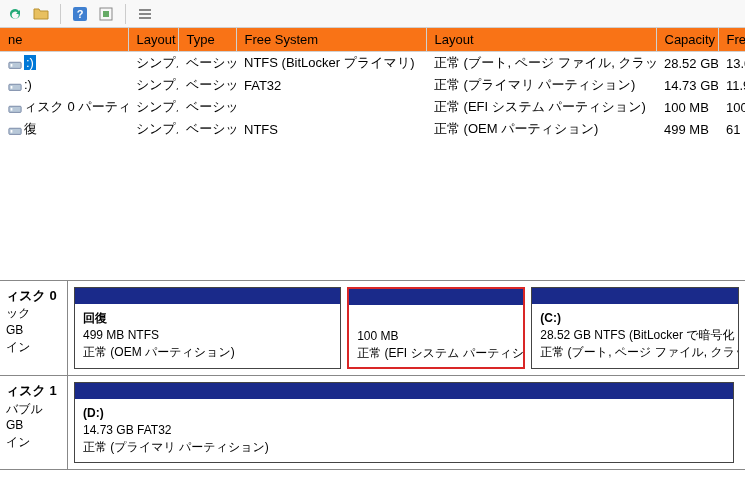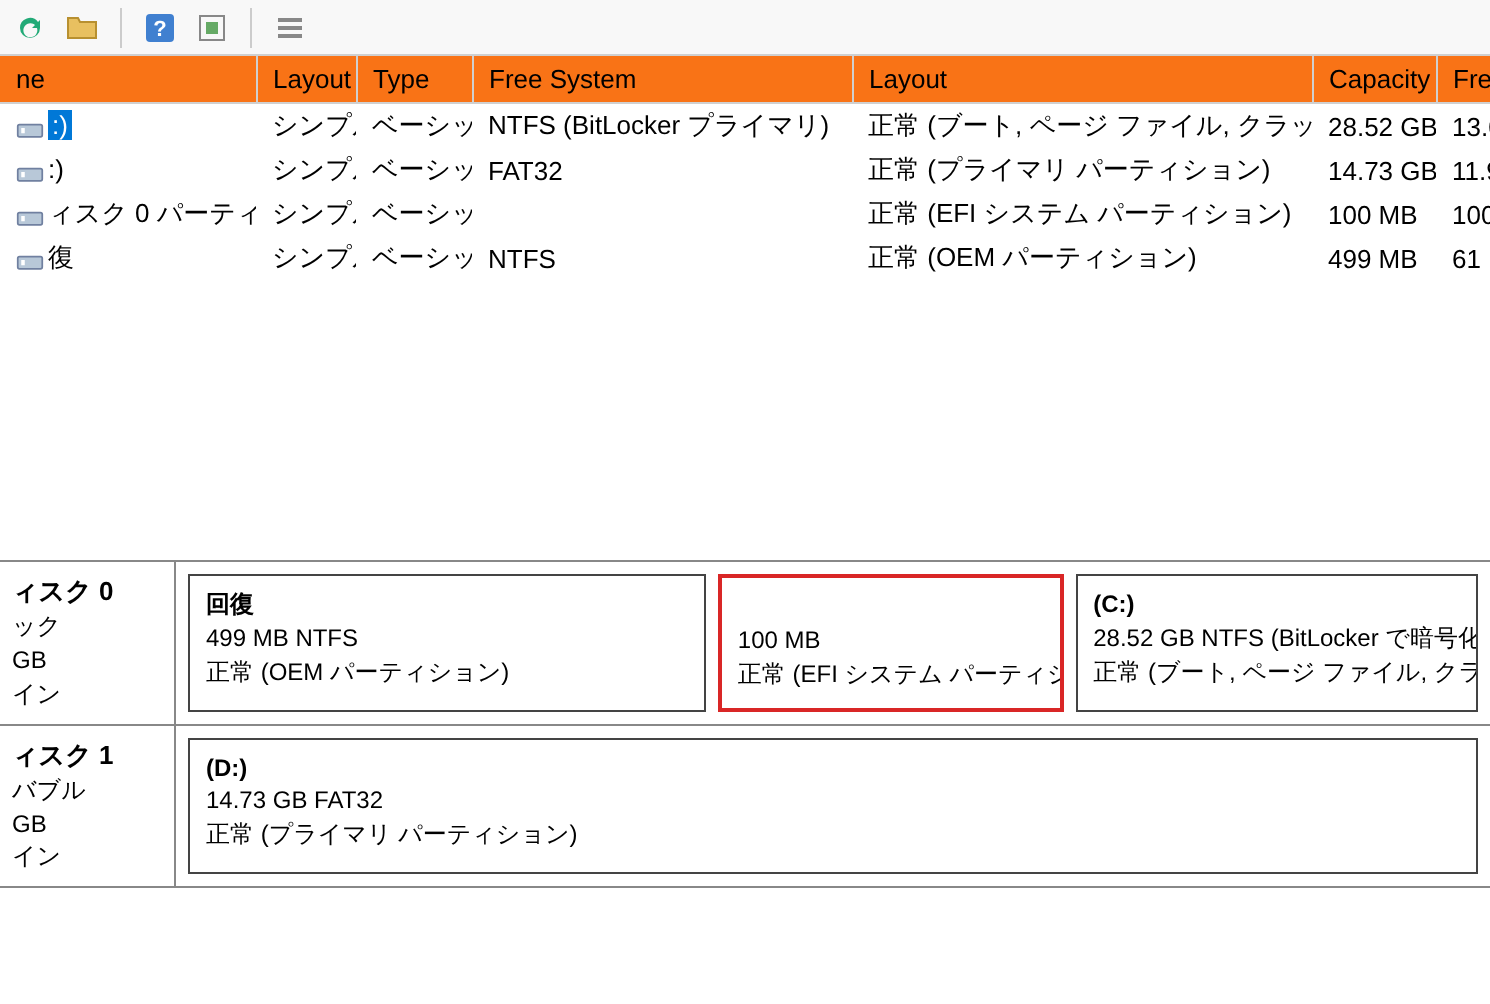--- a/index.html
+++ b/index.html
@@ -68,39 +68,39 @@
   .spacer { height: 140px; }
   .disk-area {
     border-top: 1px solid #888;
     overflow: hidden;
   }
   .disk-row {
     display: flex;
     border-bottom: 1px solid #888;
   }
   .disk-label {
-    width: 88px;
+    width: 68px;
     padding: 6px 6px;
     border-right: 1px solid #888;
     font-size: 12px;
     line-height: 1.4;
     overflow: hidden;
   }
   .disk-label b { font-weight: bold; font-size: 13px; display:block; }
   .disk-parts {
     flex: 1;
     padding: 6px;
     display: flex;
     gap: 6px;
     overflow: hidden;
   }
   .part {
     border: 1px solid #444;
     display: flex;
-    flex-direction: row;
+    flex-direction: column;
     min-width: 60px;
   }
   .part-selected { border: 2px solid #d92626; }
   .part-head {
     height: 16px;
     background: #1a237e;
   }
   .part-head.primary { background: #1a2a8a; }
   .part-body {
     padding: 6px 8px;

